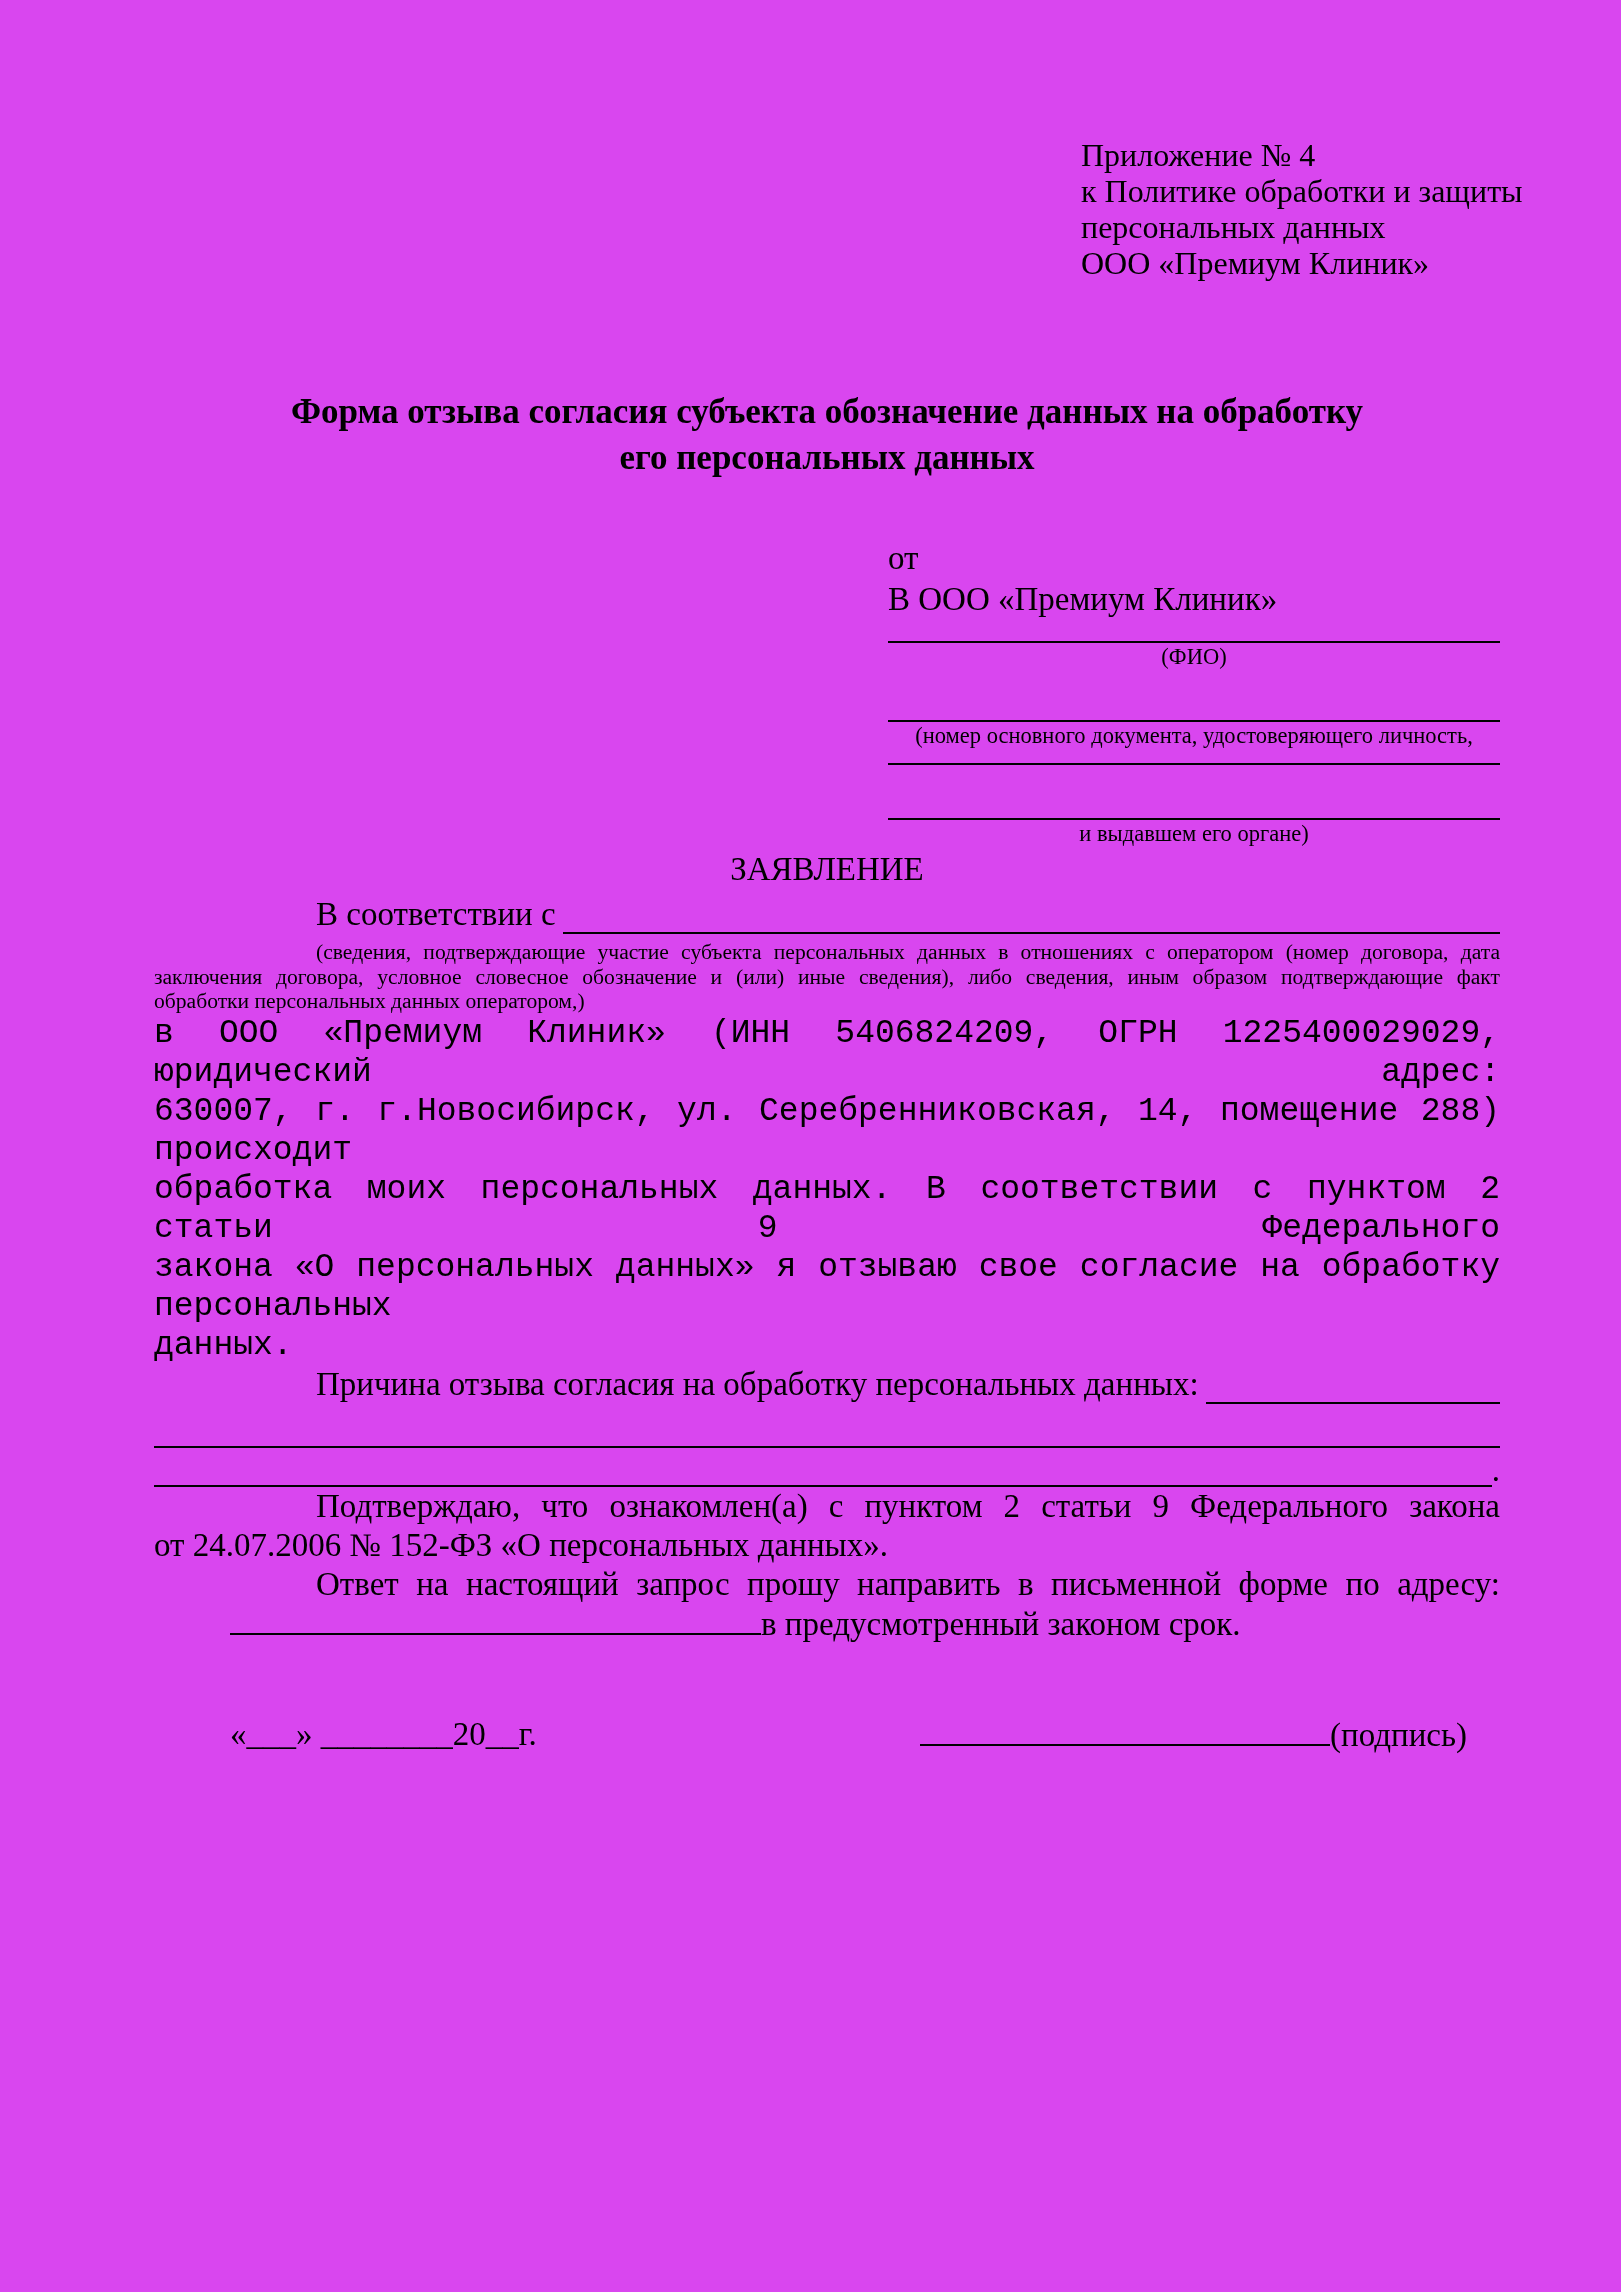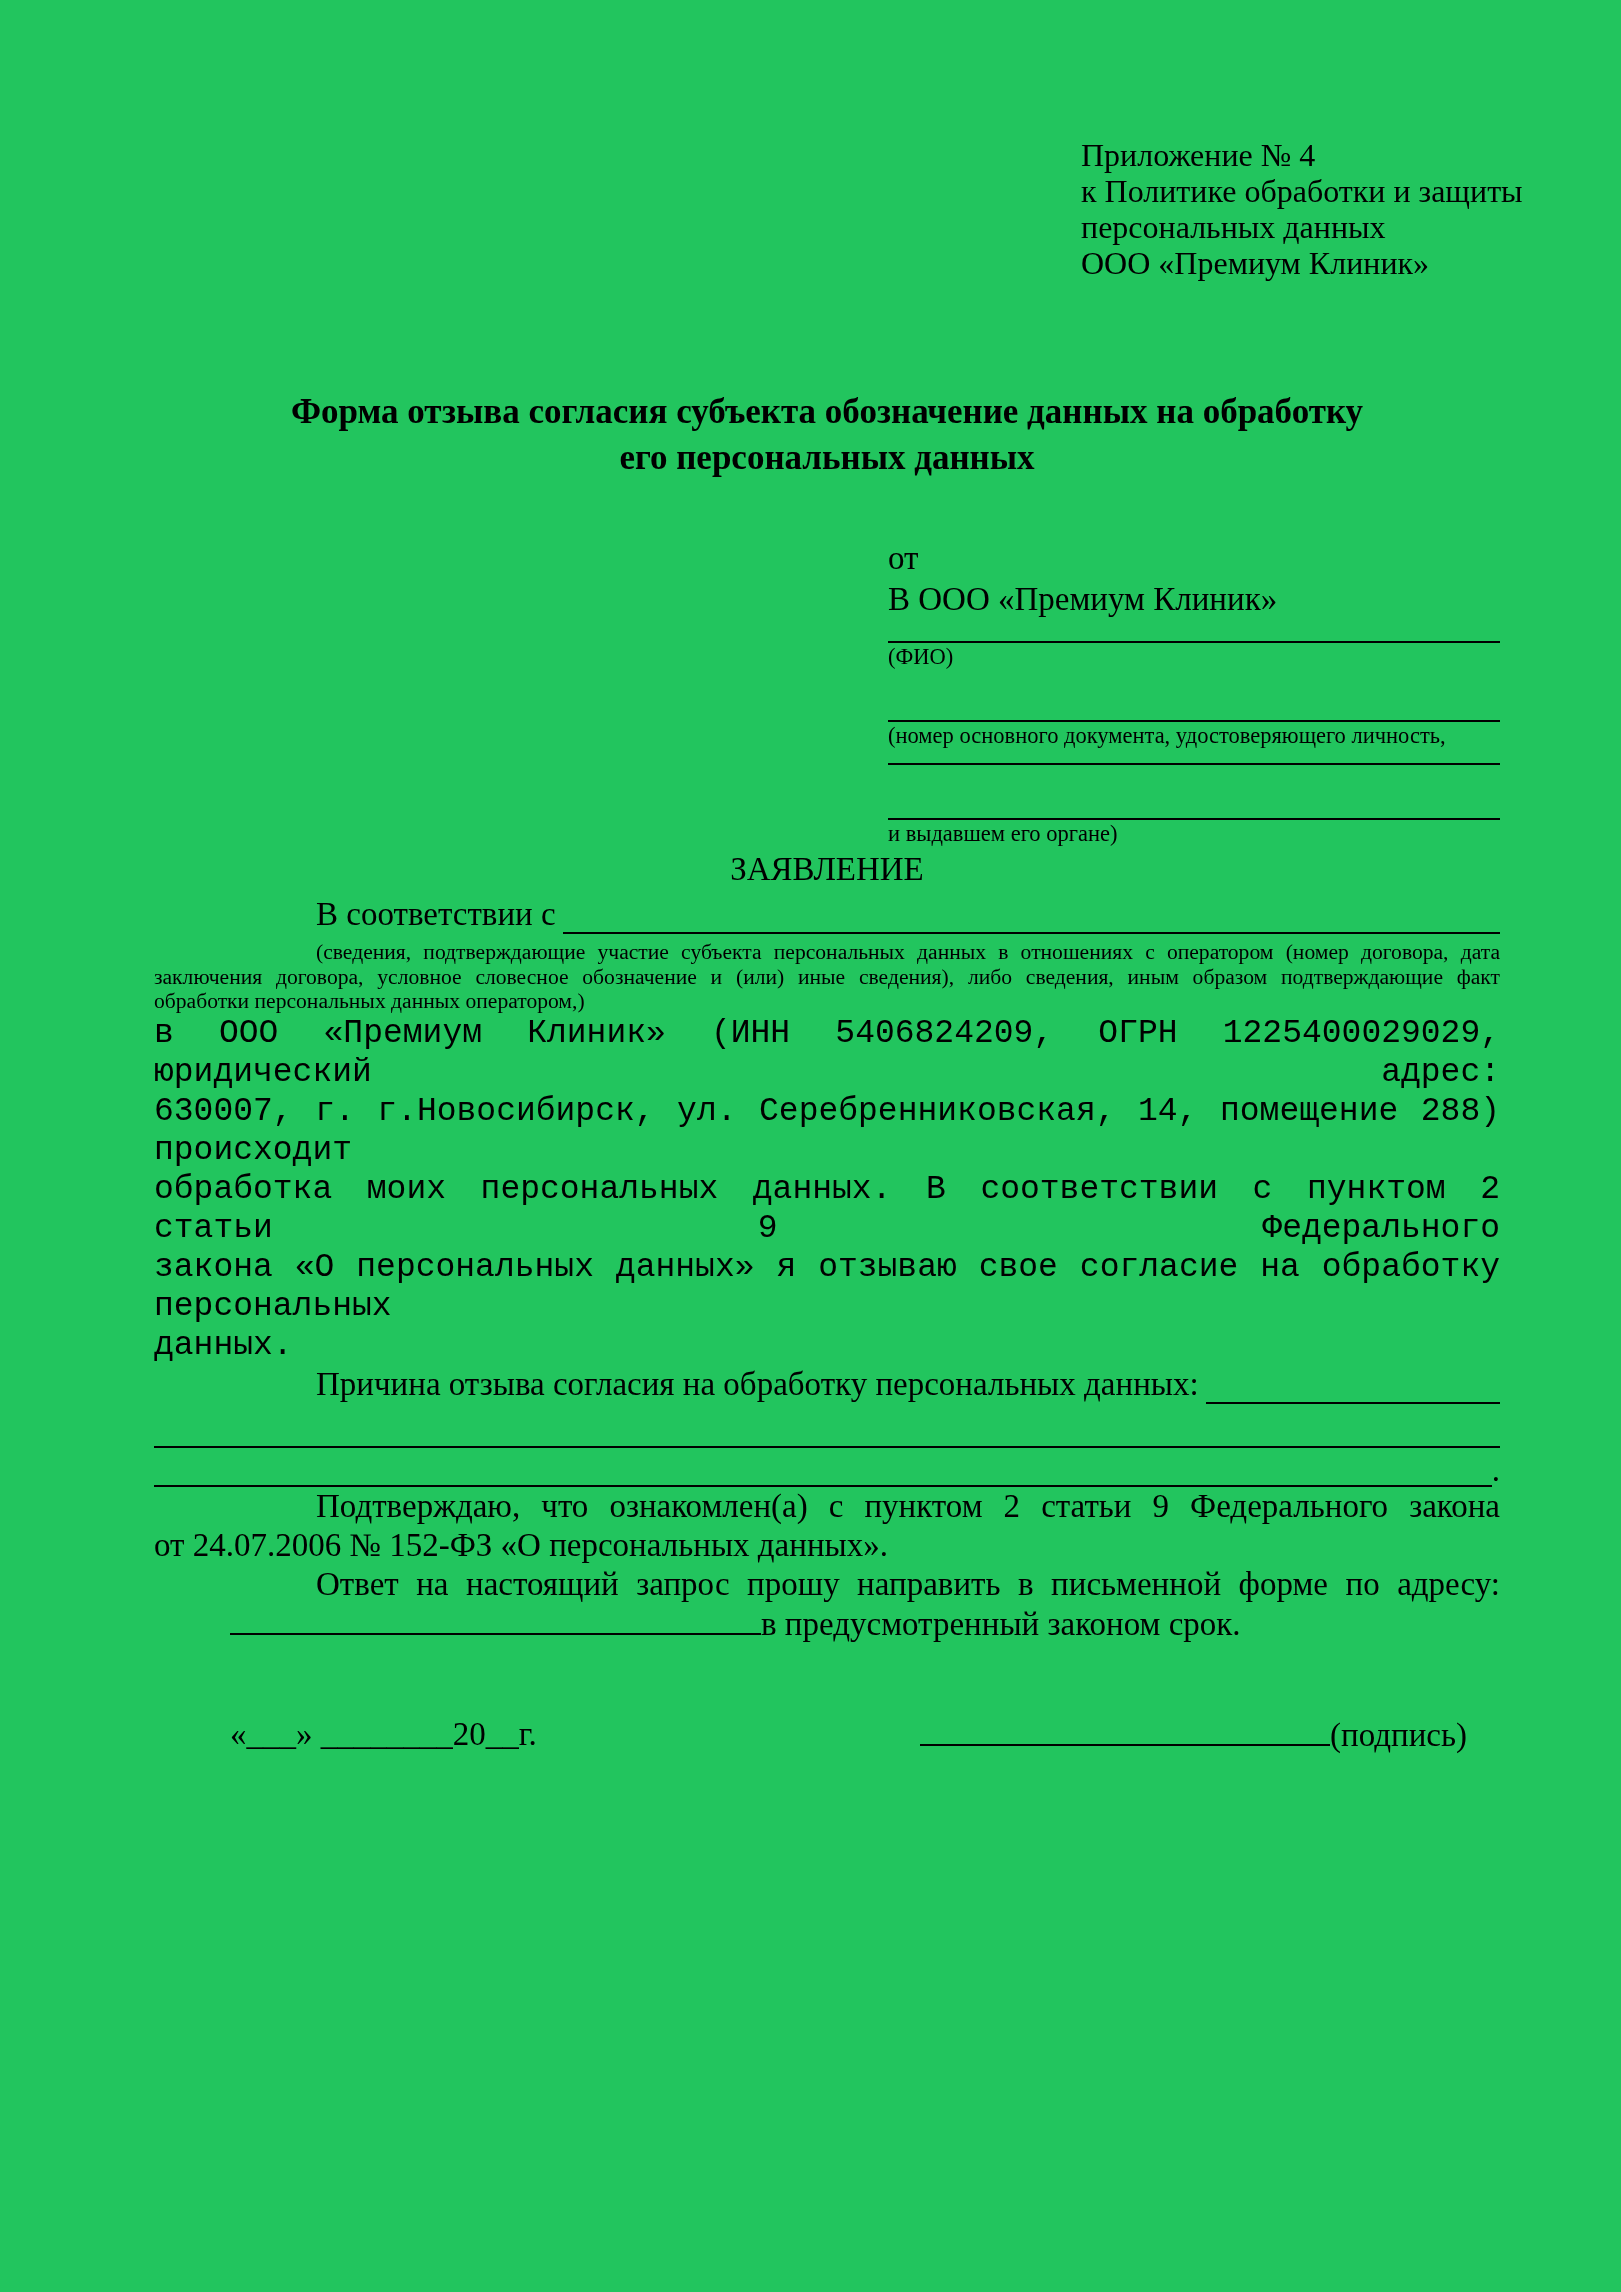--- a/index.html
+++ b/index.html
@@ -1,19 +1,19 @@
 <!DOCTYPE html>
 <html><head>
 <meta charset="utf-8">
 <style>
   html,body { margin:0; padding:0; background:#ffffff; }
   .page {
     position:relative;
     width:1621px; height:2293px;
-    background:#22c55e;
+    background:#d946ef;
     color:#000;
     font-family:"Liberation Serif","DejaVu Serif",serif;
     overflow:hidden;
   }
   .content {
     position:absolute;
     left:154px; top:0;
     width:1346px;
     font-size:33px;
     line-height:39px;
@@ -42,20 +42,21 @@
     line-height:41px;
   }
   .blank { border-bottom:2.9px solid #000; }
   .f1 { height:20.6px; }
   .f2 { height:50px; }
   .f3 { height:13.7px; }
   .f4 { height:53px; }
   .caption {
     font-size:22.5px;
     line-height:27.4px;
+    text-align:center;
   }
   
   .heading { margin-top:2px; text-align:center; }
   .line-flex { display:flex; }
   .line-flex .fill { flex:1; border-bottom:2.9px solid #000; margin-left:7.8px; }
   .intro { margin-top:6.9px; }
   .indent { padding-left:162px; white-space:nowrap; }
   .jl { text-align:justify; text-align-last:justify; }
   .ti { text-indent:162px; }
   .footnote { margin-top:5.9px; font-size:21.6px; line-height:24.5px; }

